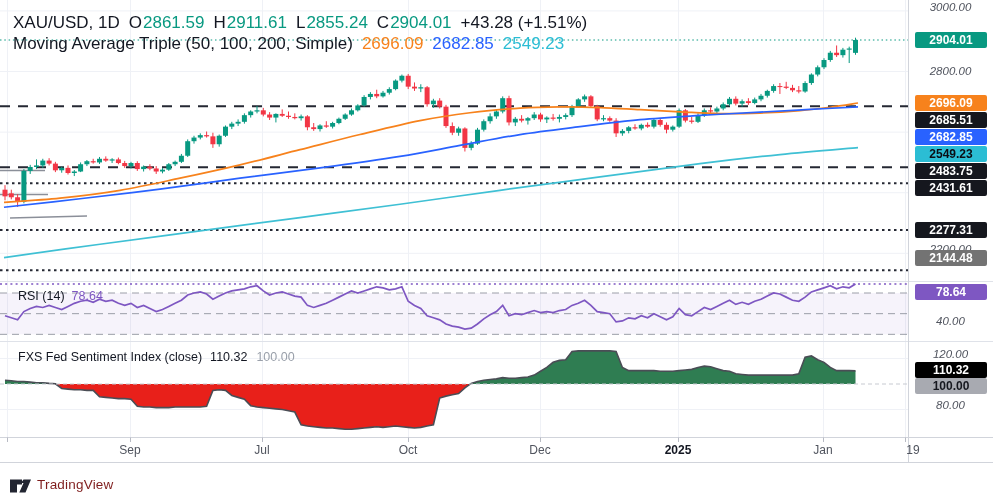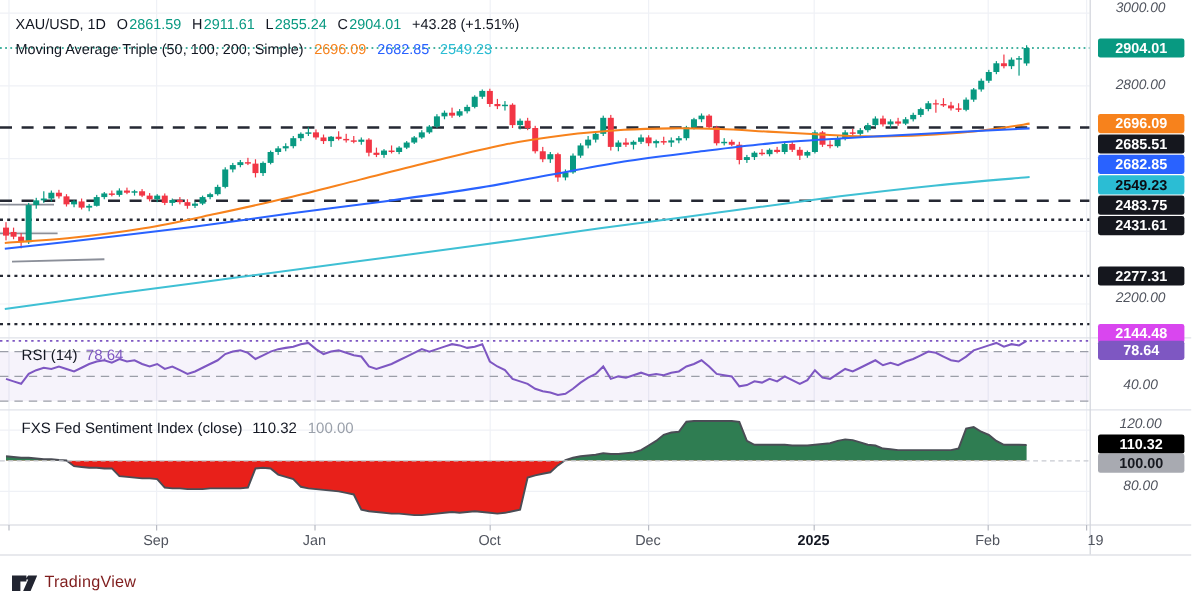--- a/index.html
+++ b/index.html
@@ -1,19 +1,19 @@
 <!DOCTYPE html>
 <html><head>
 <meta charset="utf-8">
 <style>
   html,body{margin:0;padding:0;background:#fff;}
   .root{position:relative;width:993px;height:503px;background:#ffffff;overflow:hidden;
         font-family:"Liberation Sans","DejaVu Sans",sans-serif;-webkit-font-smoothing:antialiased;}
   #plot{position:absolute;top:0;left:0;}
-  .hrow{position:absolute;left:13px;font-size:12px;color:#131722;white-space:nowrap;z-index:6;}
+  .hrow{position:absolute;left:13px;font-size:17px;color:#131722;white-space:nowrap;z-index:6;}
   .hrow .lab{color:#131722;margin-left:9px;}
   .hrow .val{margin-left:1px;}
   .up{color:#089981;}
   .ma50v{color:#f7821c;margin-left:9px;}
   .ma100v{color:#2962ff;margin-left:9px;}
   .ma200v{color:#2bbdd4;margin-left:9px;}
   .plegend{position:absolute;left:18px;font-size:12.5px;color:#131722;white-space:nowrap;z-index:6;}
   .plegend .pv{color:#7e57c2;margin-left:7px;}
   .plegend .fv{color:#131722;margin-left:8px;font-weight:500;}
   .plegend .fb{color:#9aa0aa;margin-left:9px;}
@@ -679,32 +679,32 @@
       <div class="axlabel" style="top: 348px;">120.00</div>
       <div class="axlabel" style="top: 399px;">80.00</div>
       <div class="badge" style="top: 32px; background: rgb(8, 153, 129); color: rgb(255, 255, 255);">2904.01</div>
       <div class="badge" style="top: 95px; background: rgb(247, 130, 28); color: rgb(255, 255, 255);">2696.09</div>
       <div class="badge" style="top: 112px; background: rgb(21, 23, 30); color: rgb(255, 255, 255);">2685.51</div>
       <div class="badge" style="top: 129px; background: rgb(41, 98, 255); color: rgb(255, 255, 255);">2682.85</div>
       <div class="badge" style="top: 146px; background: rgb(43, 189, 212); color: rgb(11, 13, 20);">2549.23</div>
       <div class="badge" style="top: 163px; background: rgb(21, 23, 30); color: rgb(255, 255, 255);">2483.75</div>
       <div class="badge" style="top: 180px; background: rgb(21, 23, 30); color: rgb(255, 255, 255);">2431.61</div>
       <div class="badge" style="top: 222px; background: rgb(21, 23, 30); color: rgb(255, 255, 255);">2277.31</div>
-      <div class="badge" style="top: 270px; background: #d946ef; color: rgb(255, 255, 255);">2144.48</div>
+      <div class="badge" style="top: 250px; background: #737373; color: rgb(255, 255, 255);">2144.48</div>
       <div class="badge" style="top: 284px; background: rgb(126, 87, 194); color: rgb(255, 255, 255);">78.64</div>
       <div class="badge" style="top: 362px; background: rgb(0, 0, 0); color: rgb(255, 255, 255);">110.32</div>
       <div class="badge" style="top: 377.5px; background: rgb(168, 170, 177); color: rgb(22, 24, 31);">100.00</div>
     </div>
   <div id="time-axis">
       <div class="tlabel" style="left: 100px;">Sep</div>
-      <div class="tlabel" style="left: 232px;">Jan</div>
+      <div class="tlabel" style="left: 232px;">Jul</div>
       <div class="tlabel" style="left: 378px;">Oct</div>
       <div class="tlabel" style="left: 510px;">Dec</div>
       <div class="tlabel bold" style="left: 648px;">2025</div>
-      <div class="tlabel" style="left: 793px;">Feb</div>
+      <div class="tlabel" style="left: 793px;">Jan</div>
       <div class="tlabel" style="left: 883px;">19</div>
     </div>
 
   <div class="logo">
     <svg width="21" height="17" viewBox="0 0 21 17">
       <path d="M0,3.5 h12 v5 h-5 v8 h-7 z" fill="#222531"></path>
       <path d="M13.5,3.5 h7.5 l-5.5,13 h-6.2 l4.2,-9.6 h-2.6 z" fill="#222531"></path>
     </svg>
     <span class="lg-text">TradingView</span>
   </div>

